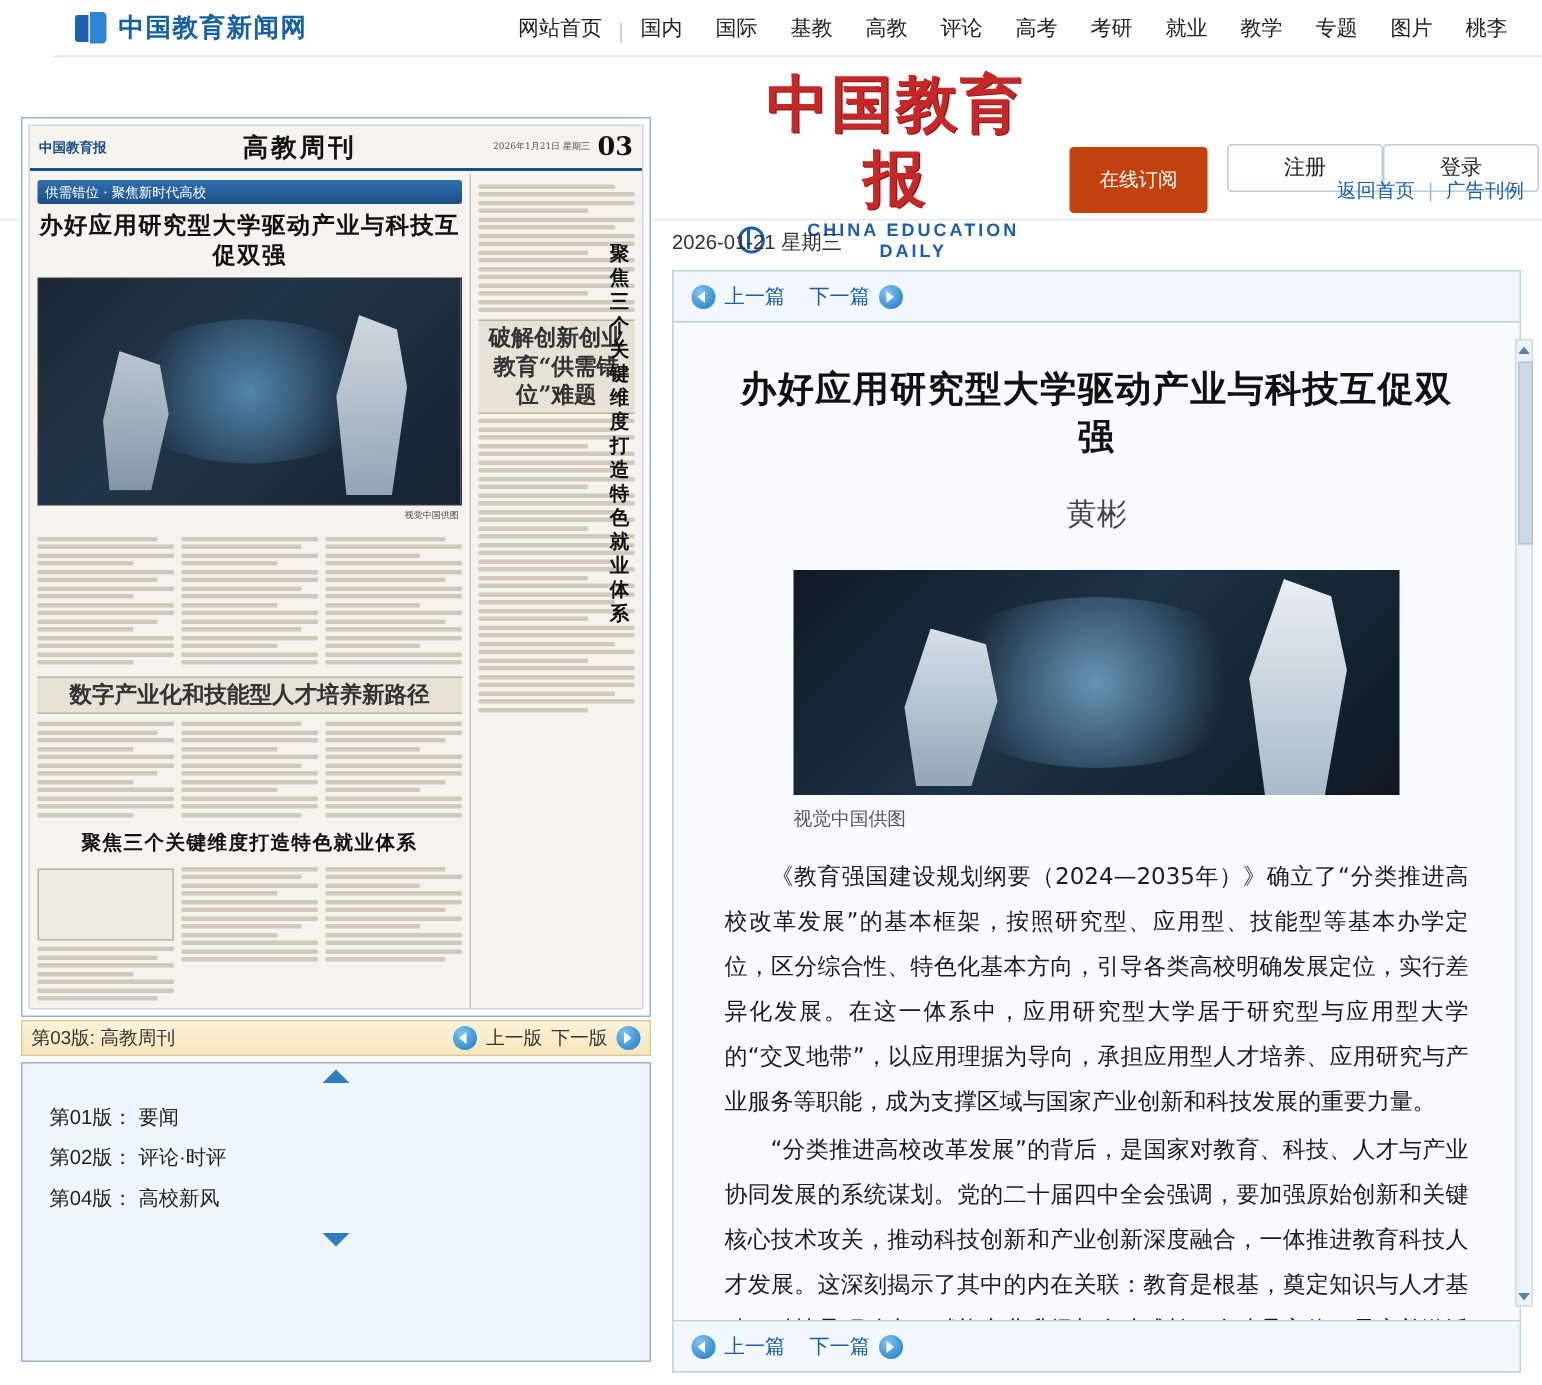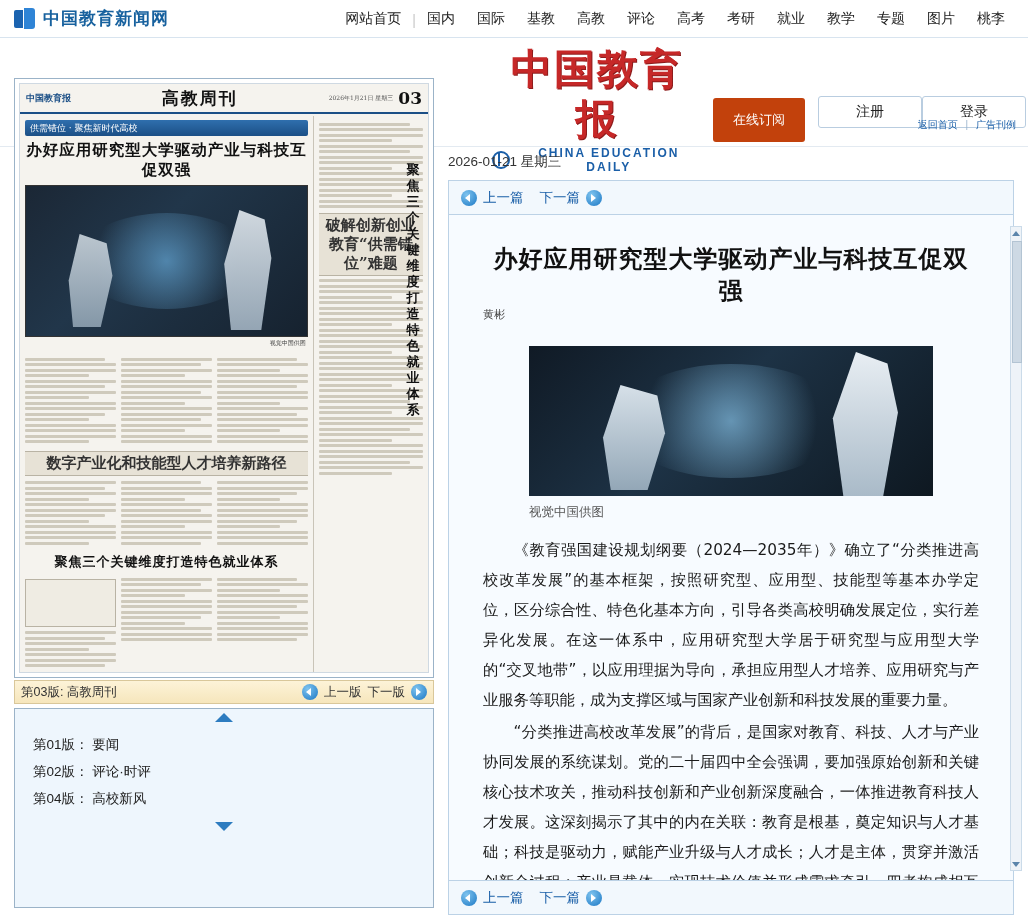--- a/index.html
+++ b/index.html
@@ -5,21 +5,21 @@
   html,body{margin:0;padding:0;}
   body{
     width:1028px;height:923px;overflow:hidden;
     font-family:"Liberation Sans","DejaVu Sans",sans-serif;
     background:#ffffff;color:#333;
   }
   
   .topbar{
     height:38px;background:#ffffff;border-bottom:1px solid #d8e4ef;
     display:flex;align-items:center;justify-content:space-between;
-    padding:0 12px 0 14px;box-sizing:border-box;
+    padding:0 12px 0 14px;box-sizing:border-box;margin-left:36px;
   }
   .brand{display:flex;align-items:center;gap:7px;}
   .brand-logo{width:22px;height:22px;position:relative;}
   .brand-logo .b1{position:absolute;left:0;top:2px;width:9px;height:18px;background:#1b63b0;border-radius:2px 0 0 2px;}
   .brand-logo .b2{position:absolute;left:10px;top:0;width:11px;height:21px;background:#2f84d6;border-radius:0 3px 3px 0;}
   .brand-text{font-size:17px;font-weight:bold;color:#17619e;letter-spacing:1px;}
   .topnav{display:flex;align-items:flex-end;font-size:14px;color:#222;}
   .topnav .item{padding:0 11px;cursor:pointer;white-space:nowrap;}
   .topnav .sep{color:#c8c8c8;}
   
@@ -56,21 +56,21 @@
     border:1px solid #b9cde0;border-radius:3px;font-size:14px;color:#222;cursor:pointer;
   }
   .btn-reg{left:818px;}
   .btn-login{left:922px;}
   
   .wrap{position:relative;width:1028px;height:923px;}
   .dateline{
     position:absolute;left:448px;top:153px;font-size:13.5px;color:#333;
   }
   .links-row{
-    position:absolute;right:12px;top:118px;font-size:10px;color:#1a5fa8;
+    position:absolute;right:12px;top:118px;font-size:13px;color:#1a5fa8;
   }
   .links-row span{cursor:pointer;}
   .links-row .bar{color:#9ab4cd;margin:0 5px;}
   
   .paper-panel{
     position:absolute;left:14px;top:78px;width:420px;height:600px;
     border:1px solid #9bb3c8;background:#fff;box-sizing:border-box;padding:4px;
   }
   .paper-page{
     width:100%;height:100%;box-sizing:border-box;border:1px solid #cfd9e2;
@@ -186,21 +186,21 @@
   .navlink{display:flex;align-items:center;gap:6px;cursor:pointer;}
   .article-box{
     position:absolute;left:448px;top:214px;width:566px;height:667px;
     border:1px solid #bcd2e6;background:#f7fbff;box-sizing:border-box;overflow:hidden;
   }
   .article-inner{padding:28px 34px 10px 34px;}
   .art-title{
     font-size:24px;font-weight:bold;color:#111;text-align:center;letter-spacing:1px;
     font-family:"DejaVu Sans","Liberation Sans",sans-serif;
   }
-  .art-author{font-size:11px;color:#444;}
+  .art-author{font-size:20px;color:#444;text-align:center;margin-top:22px;}
   .art-photo{
     margin:24px 0 0 0;height:150px;width:404px;margin-left:auto;margin-right:auto;
     background:linear-gradient(135deg,#101a25 0%,#1d3245 45%,#0e1821 100%);
     position:relative;overflow:hidden;
   }
   .art-photo .glow{
     position:absolute;left:22%;top:12%;width:56%;height:76%;border-radius:50%;
     background:radial-gradient(circle at 50% 50%,rgba(150,215,255,.6),rgba(20,40,70,0) 68%);
   }
   .art-photo .r1{

